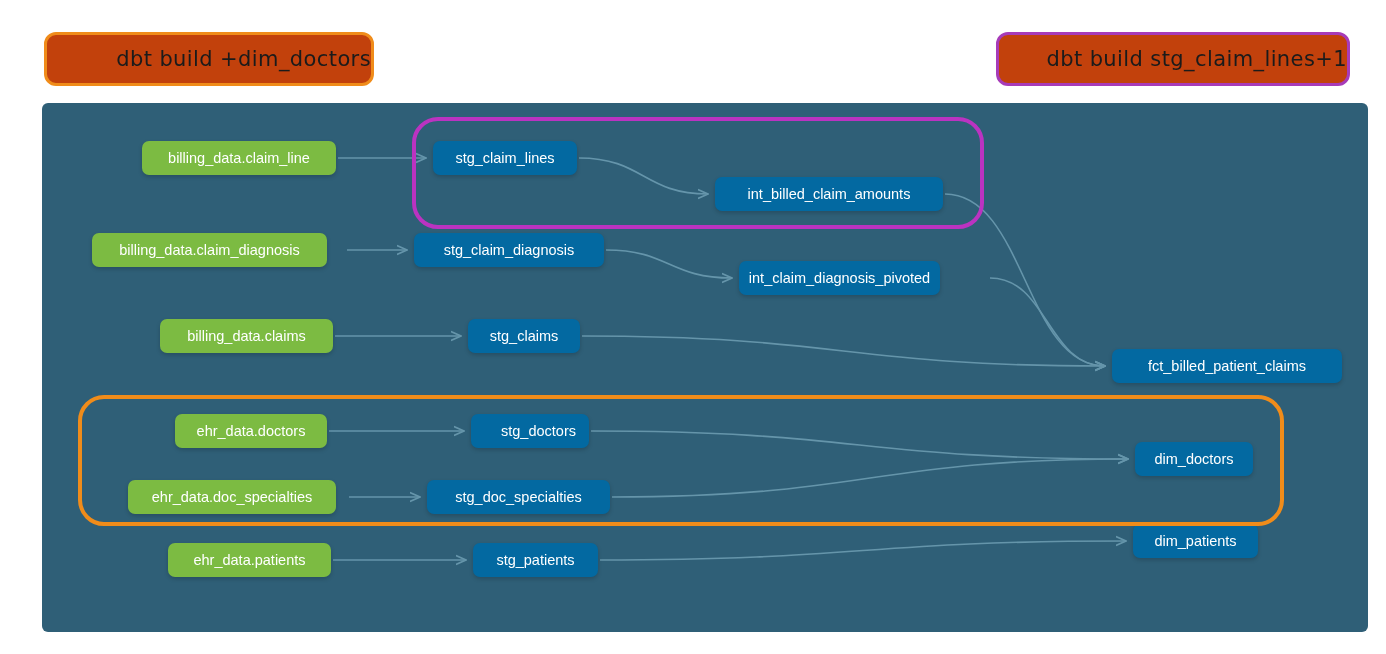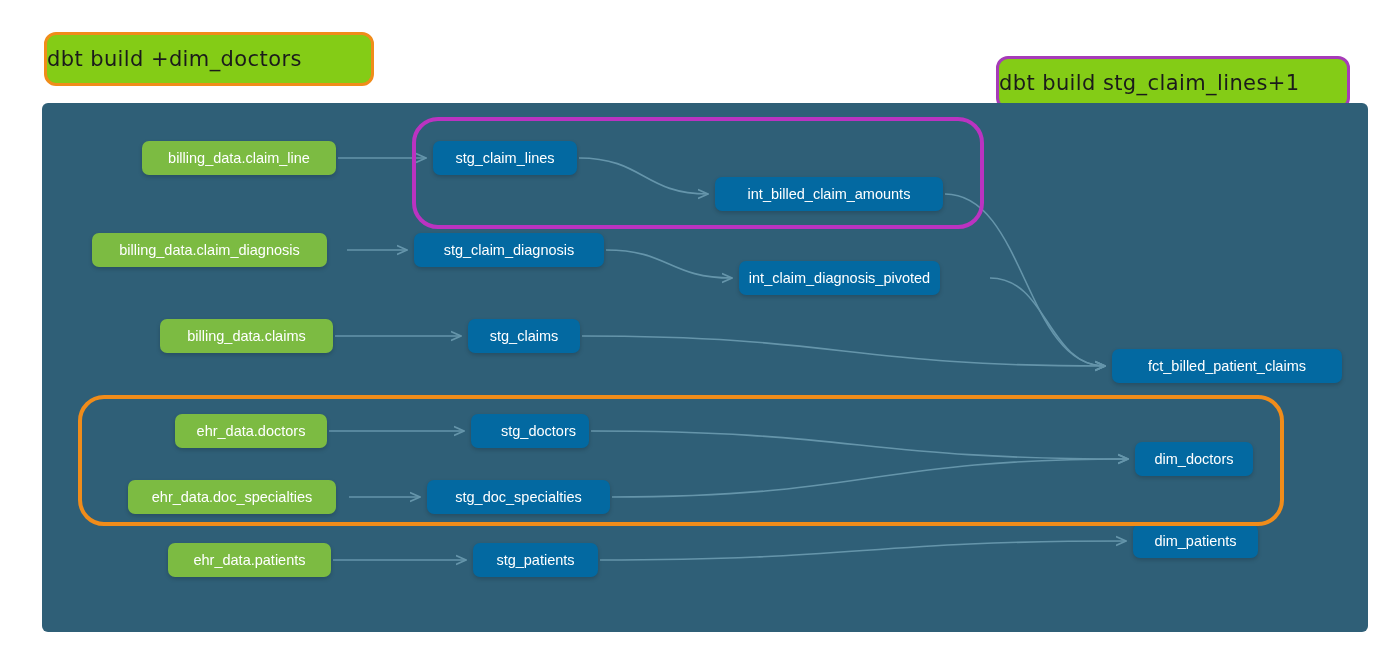--- a/index.html
+++ b/index.html
@@ -13,45 +13,44 @@
     height: 654px;
     position: relative;
     font-family: "Liberation Sans", sans-serif;
     overflow: hidden;
   }
 
   
   .cmd-label {
     position: absolute;
     box-sizing: border-box;
-    background: #84cc16;
+    background: #c2410c;
     border-radius: 12px;
     display: flex;
     align-items: center;
-    justify-content: flex-start;
+    justify-content: flex-end;
     font-family: "DejaVu Sans", sans-serif;
     font-size: 21px;
     letter-spacing: 0.4px;
     color: #1b1b1b;
     white-space: nowrap;
   }
   #cmd-orange {
     left: 44px;
     top: 32px;
     width: 330px;
     height: 54px;
     border: 3px solid #f08c1a;
   }
   #cmd-purple {
     left: 996px;
     top: 32px;
     width: 354px;
     height: 54px;
     border: 3px solid #a73bb8;
-    margin-top: 24px;
   }
 
   
   #dag-canvas {
     position: absolute;
     left: 42px;
     top: 103px;
     width: 1326px;
     height: 529px;
     background: #2f5f77;

